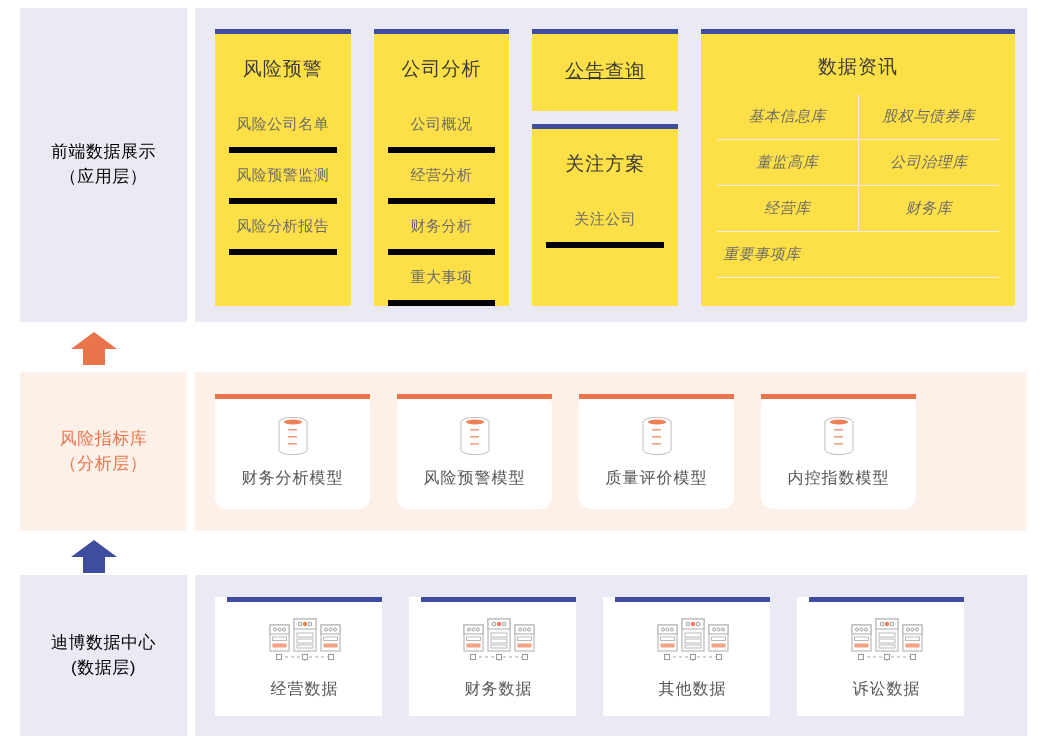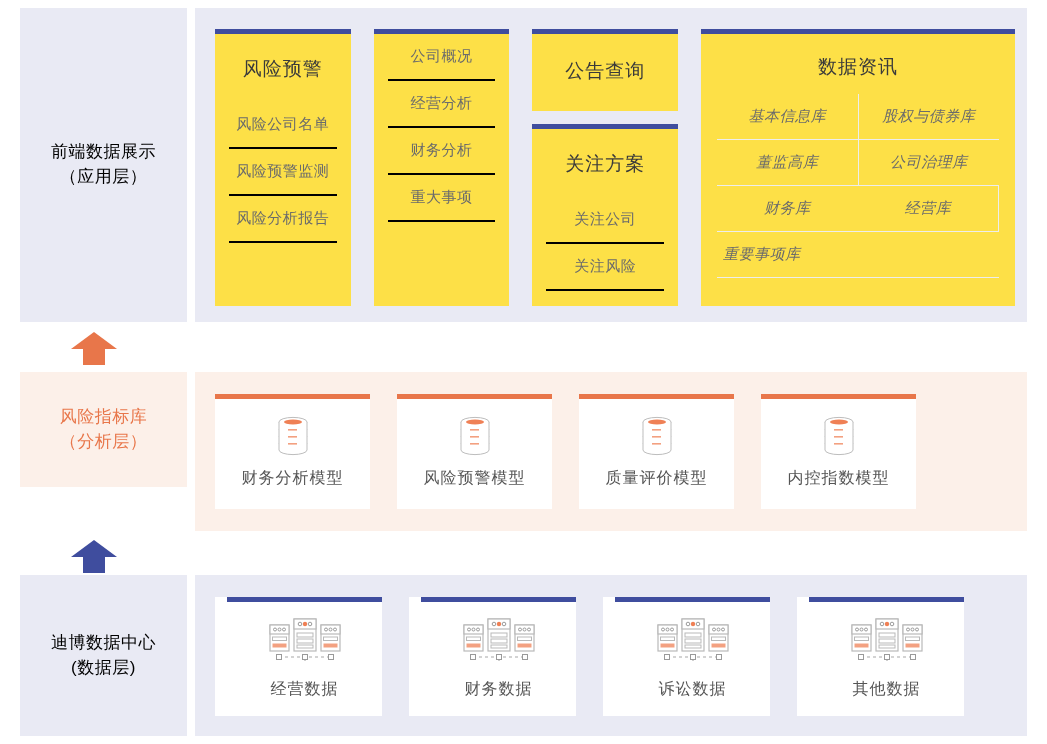--- a/index.html
+++ b/index.html
@@ -50,31 +50,31 @@
     text-align:center;color:#3a3a3a;
     font-size:19px;
     padding:22px 0 20px 0;
     letter-spacing:1px;
   }
   .card-items{padding:0 14px;}
   .card-item{
     text-align:center;color:#6b6b6b;
     font-size:15px;
     padding:13px 0;
-    border-bottom:2px solid #000000;
+    border-bottom:6px solid #000000;
     letter-spacing:.5px;
     white-space:nowrap;
   }
 
   #card-risk{width:137px;}
   #card-company{width:137px;}
 
   .col-stack{display:flex;flex-direction:column;gap:13px;width:147px;}
   #card-notice{height:82px;}
-  #card-notice .card-title{padding:24px 0 0 0;}
+  #card-notice .card-title{padding:24px 0 0 0;text-decoration:underline;}
   #card-focus{flex:1;}
 
   #card-data{width:317px;}
   #card-data .card-title{padding:20px 0 14px 0;}
   .grid-items{padding:0 16px;}
   .grid-row{display:flex;border-bottom:1px solid #ededed;font-style:italic;}
   .grid-cell{
     flex:1;text-align:center;color:#6b6b6b;
     font-size:15px;padding:13px 0;letter-spacing:.5px;
     white-space:nowrap;
@@ -92,33 +92,33 @@
   .arrow-orange .arrow-head{border-bottom:17px solid #e8764a;}
   .arrow-orange .arrow-stem{background:#e8764a;}
   .arrow-blue .arrow-head{border-bottom:17px solid #3f4d9e;}
   .arrow-blue .arrow-stem{background:#3f4d9e;}
 
   #arrow-app{left:71px;top:332px;}
   #arrow-model{left:71px;top:540px;}
 
   
   #band-model{left:20px;top:372px;width:1007px;height:159px;}
-  #model-label{position:absolute;left:0;top:0;width:167px;height:115px;}
+  #model-label{position:absolute;left:0;top:0;width:167px;height:159px;}
   #model-body{left:175px;top:0;width:832px;height:159px;}
 
   .row-cards{
     position:absolute;left:20px;top:22px;
     display:flex;gap:27px;
   }
   .tile{
     width:155px;background:#fff;
     display:flex;flex-direction:column;align-items:center;
   }
   #model-cards{height:115px;}
-  #model-cards .tile{height:115px;}
+  #model-cards .tile{height:115px;border-radius:12px;}
   .tile-label{
     color:#555;font-size:16px;letter-spacing:1px;
     text-align:center;width:100%;
   }
   #model-cards .tile-label{margin-top:6px;}
   .tile-icon{margin-top:15px;}
 
   
   #band-data{left:20px;top:575px;width:1007px;height:161px;}
   #data-label{position:absolute;left:0;top:0;width:167px;height:161px;}
@@ -146,58 +146,58 @@
         <div class="card-title">风险预警</div>
         <div class="card-items">
           <div class="card-item">风险公司名单</div>
           <div class="card-item">风险预警监测</div>
           <div class="card-item">风险分析报告</div>
         </div>
       </div>
 
       <div class="card" id="card-company">
         <div class="card-bar bar-blue"></div>
+        <div class="card-title">公司分析</div>
         <div class="card-items">
           <div class="card-item">公司概况</div>
           <div class="card-item">经营分析</div>
           <div class="card-item">财务分析</div>
           <div class="card-item">重大事项</div>
         </div>
       </div>
 
       <div class="col-stack">
         <div class="card" id="card-notice">
           <div class="card-bar bar-blue"></div>
           <div class="card-title">公告查询</div>
         </div>
         <div class="card" id="card-focus">
           <div class="card-bar bar-blue"></div>
           <div class="card-title">关注方案</div>
           <div class="card-items">
             <div class="card-item">关注公司</div>
-            <div class="card-item">关注风险</div>
           </div>
         </div>
       </div>
 
       <div class="card" id="card-data">
         <div class="card-bar bar-blue"></div>
         <div class="card-title">数据资讯</div>
         <div class="grid-items">
           <div class="grid-row">
             <div class="grid-cell left">基本信息库</div>
             <div class="grid-cell">股权与债券库</div>
           </div>
           <div class="grid-row">
             <div class="grid-cell left">董监高库</div>
             <div class="grid-cell">公司治理库</div>
           </div>
           <div class="grid-row">
+            <div class="grid-cell left">经营库</div>
             <div class="grid-cell">财务库</div>
-            <div class="grid-cell left">经营库</div>
           </div>
           <div class="grid-row single">
             <div class="grid-cell left">重要事项库</div>
             <div class="grid-cell empty"></div>
           </div>
         </div>
       </div>
 
     </div>
   </div>
@@ -410,21 +410,21 @@
             <circle cx="67" cy="14.5" r="1.5" fill="none" stroke="#9a9a9a" stroke-width="1"></circle>
             <rect x="55.5" y="22" width="14" height="3.5" fill="#fff" stroke="#b9b9b9" stroke-width="1"></rect>
             <rect x="55.5" y="28.5" width="14" height="4" fill="#f3a181"></rect>
             <line x1="11" y1="42" x2="63" y2="42" stroke="#a8a8a8" stroke-width="1.1" stroke-dasharray="3,3"></line>
             <line x1="37" y1="42" x2="37" y2="46" stroke="#a8a8a8" stroke-width="1.1"></line>
             <rect x="8.5" y="39.5" width="5" height="5" fill="#fff" stroke="#9a9a9a" stroke-width="1"></rect>
             <rect x="34.5" y="39.5" width="5" height="5" fill="#fff" stroke="#9a9a9a" stroke-width="1"></rect>
             <rect x="60.5" y="39.5" width="5" height="5" fill="#fff" stroke="#9a9a9a" stroke-width="1"></rect>
           </svg>
         </div>
-        <div class="tile-label">诉讼数据</div>
+        <div class="tile-label">其他数据</div>
       </div>
 
       <div class="tile">
         <div class="card-bar bar-blue"></div>
         <div class="tile-icon">
           <svg width="74" height="50" viewBox="0 0 74 50">
             <rect x="2" y="10" width="19" height="26" fill="#fff" stroke="#b9b9b9" stroke-width="1.2"></rect>
             <rect x="2" y="10" width="19" height="9" fill="#fff" stroke="#b9b9b9" stroke-width="1.2"></rect>
             <circle cx="7" cy="14.5" r="1.5" fill="none" stroke="#9a9a9a" stroke-width="1"></circle>
             <circle cx="11.5" cy="14.5" r="1.5" fill="none" stroke="#9a9a9a" stroke-width="1"></circle>
@@ -446,18 +446,18 @@
             <circle cx="67" cy="14.5" r="1.5" fill="none" stroke="#9a9a9a" stroke-width="1"></circle>
             <rect x="55.5" y="22" width="14" height="3.5" fill="#fff" stroke="#b9b9b9" stroke-width="1"></rect>
             <rect x="55.5" y="28.5" width="14" height="4" fill="#f3a181"></rect>
             <line x1="11" y1="42" x2="63" y2="42" stroke="#a8a8a8" stroke-width="1.1" stroke-dasharray="3,3"></line>
             <line x1="37" y1="42" x2="37" y2="46" stroke="#a8a8a8" stroke-width="1.1"></line>
             <rect x="8.5" y="39.5" width="5" height="5" fill="#fff" stroke="#9a9a9a" stroke-width="1"></rect>
             <rect x="34.5" y="39.5" width="5" height="5" fill="#fff" stroke="#9a9a9a" stroke-width="1"></rect>
             <rect x="60.5" y="39.5" width="5" height="5" fill="#fff" stroke="#9a9a9a" stroke-width="1"></rect>
           </svg>
         </div>
-        <div class="tile-label">其他数据</div>
+        <div class="tile-label">诉讼数据</div>
       </div>
 
     </div>
   </div>
 </div>
 
 </body></html>

